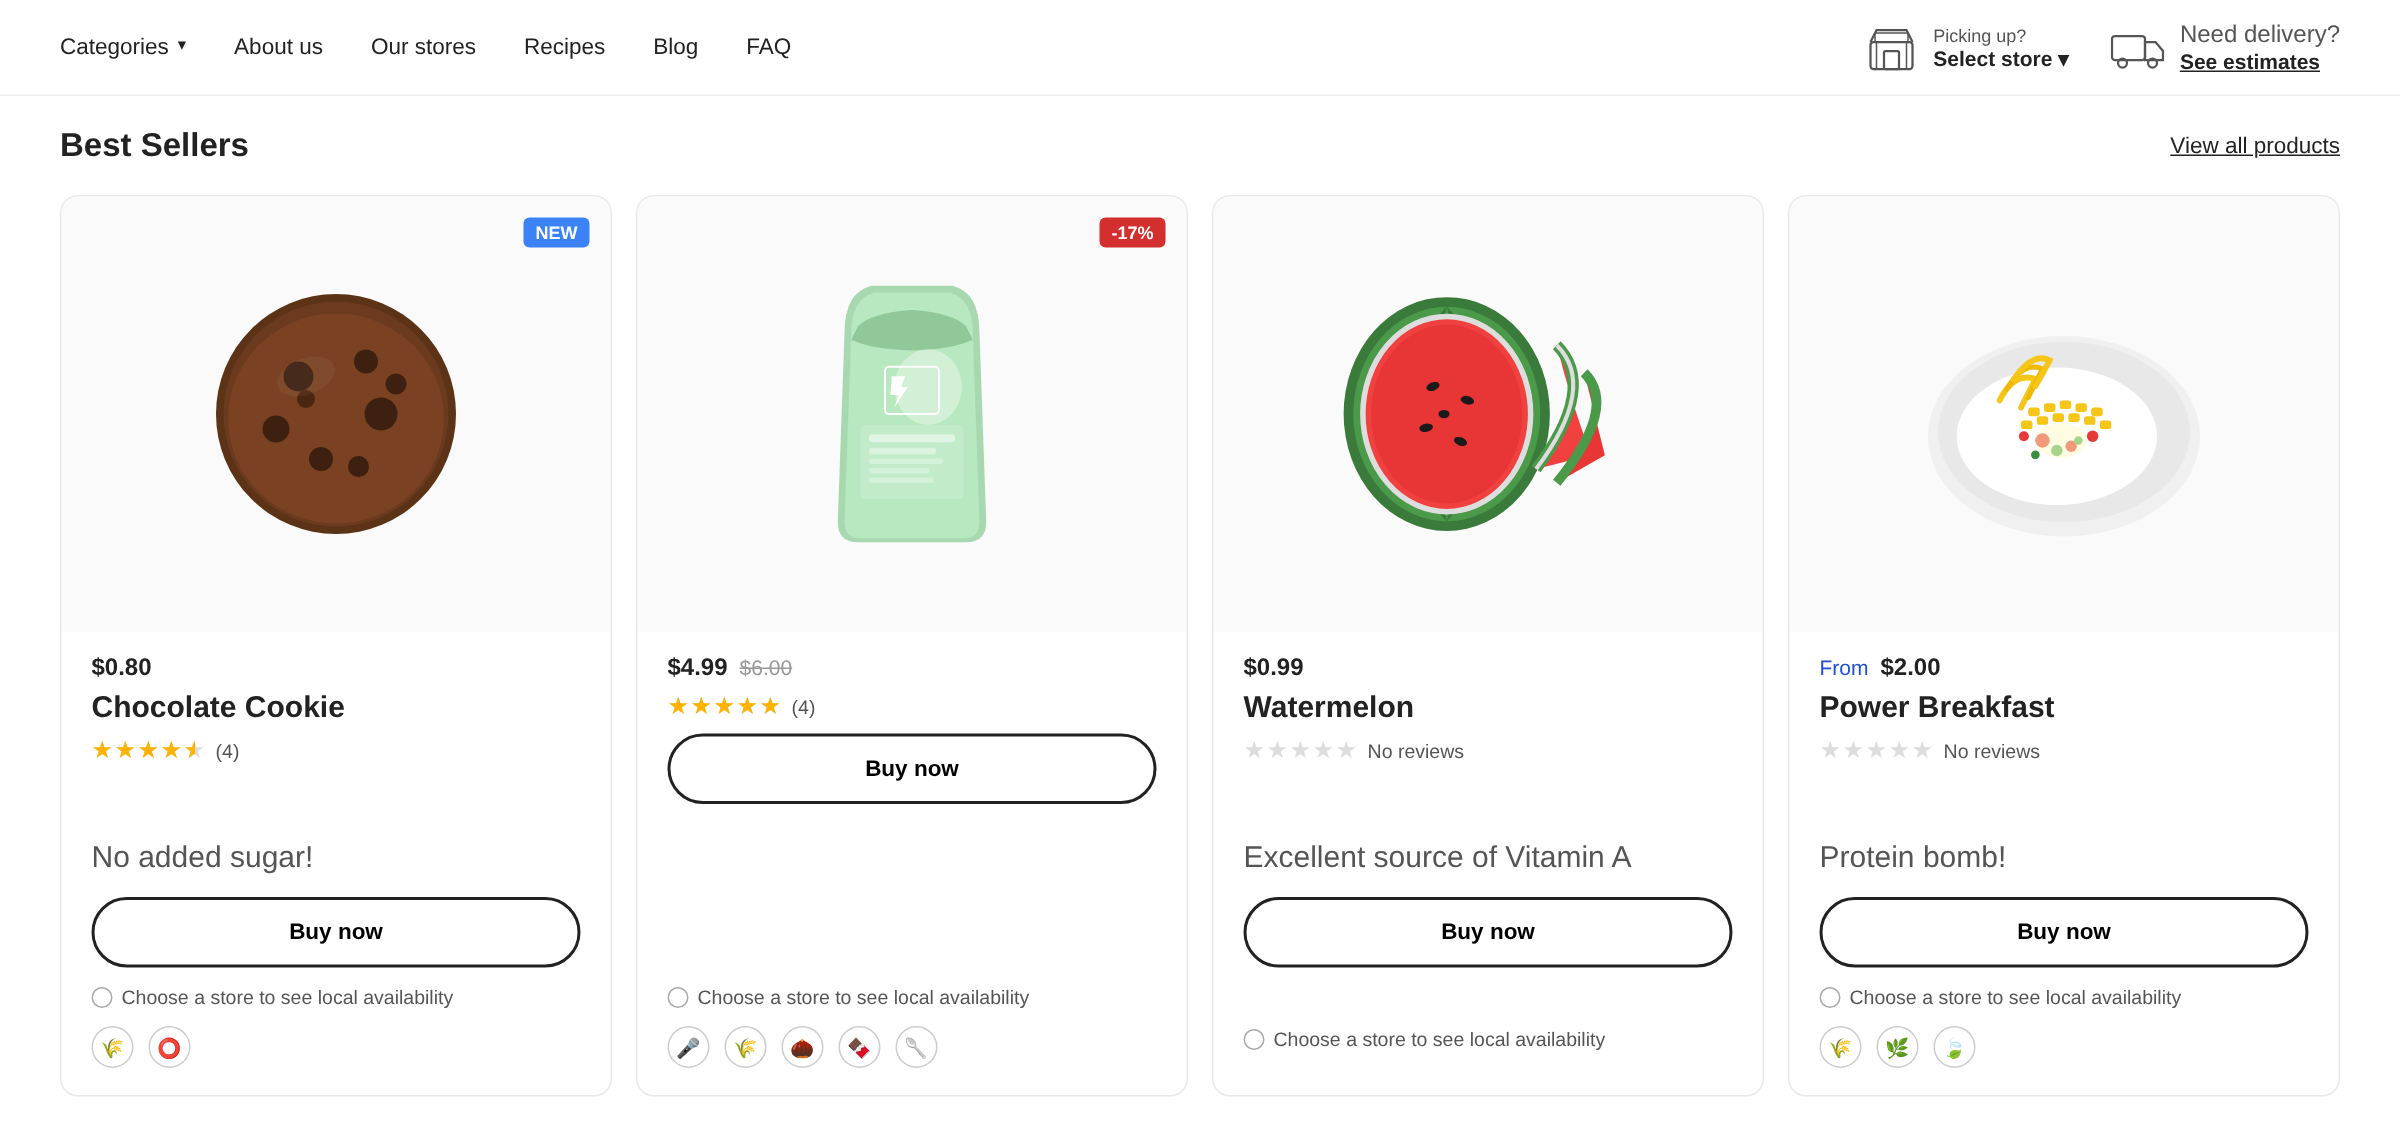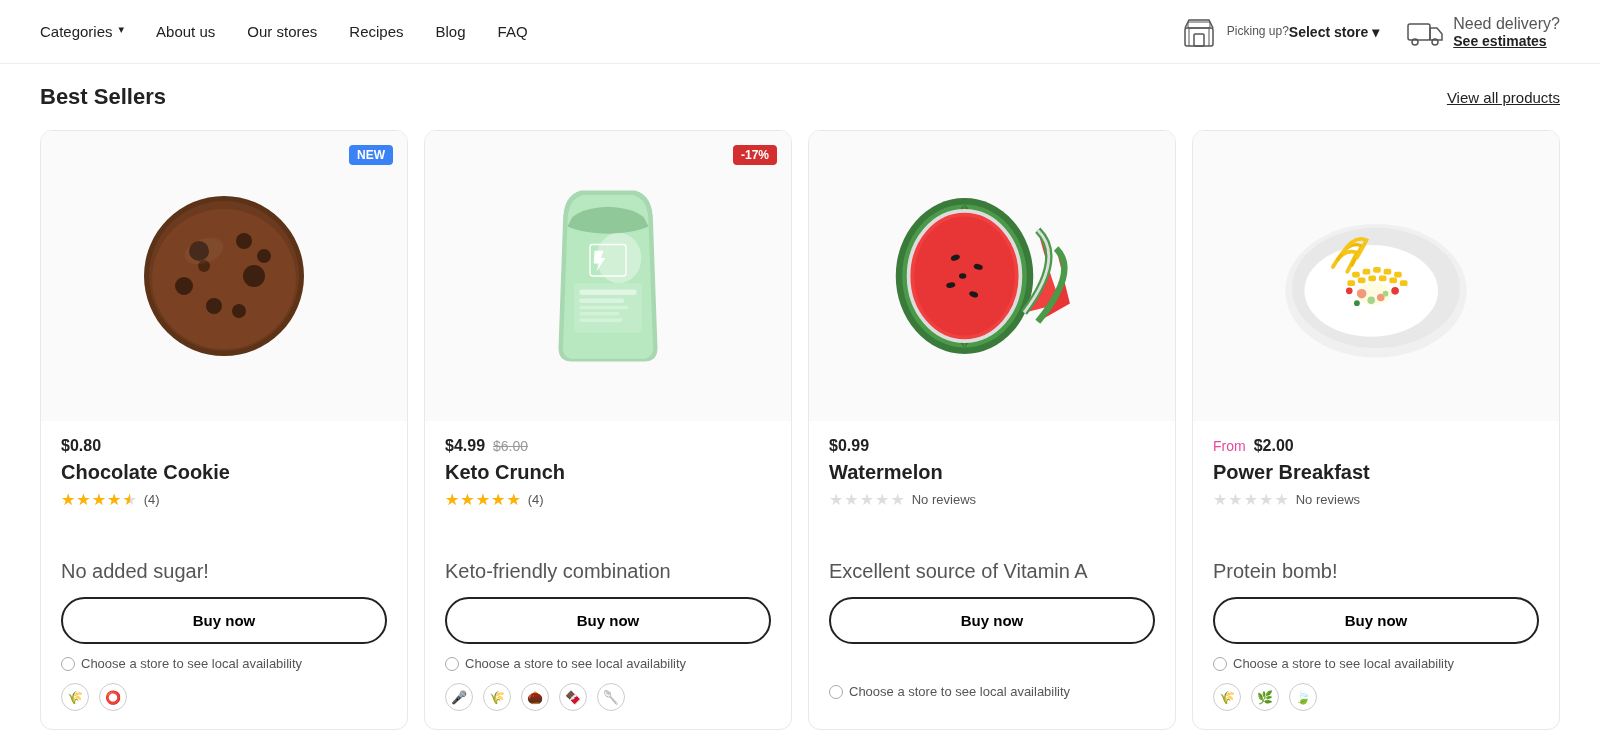--- a/index.html
+++ b/index.html
@@ -15,21 +15,21 @@
     .nav-item { font-size: 15px; color: #222; cursor: pointer; text-decoration: none; white-space: nowrap; }
     .categories-btn {
       display: flex; align-items: flex-start; gap: 6px;
       font-size: 15px; font-weight: 500; cursor: pointer;
       background: none; border: none; color: #222;
     }
     .chevron { font-size: 11px; }
     .nav-right { display: flex; align-items: center; gap: 28px; }
     .store-section { display: flex; align-items: center; gap: 10px; cursor: pointer; }
     .store-icon { width: 36px; height: 36px; display: flex; align-items: center; justify-content: center; }
-    .store-info { display: flex; flex-direction: row; }
+    .store-info { display: flex; flex-direction: column; }
     .store-label { font-size: 12px; color: #555; }
     .store-action { display: flex; align-items: center; gap: 4px; font-size: 14px; font-weight: 600; color: #222; }
     .delivery-section { display: flex; align-items: center; gap: 10px; cursor: pointer; }
     .delivery-icon { width: 36px; height: 36px; display: flex; align-items: center; justify-content: center; }
     .delivery-info { display: flex; flex-direction: column; }
     .delivery-label { font-size: 16px; color: #555; }
     .delivery-action { font-size: 14px; font-weight: 600; color: #222; text-decoration: underline; }
 
     
     .main { padding: 20px 40px 40px; }
@@ -51,21 +51,21 @@
       position: absolute; top: 14px; right: 14px;
       padding: 3px 8px; border-radius: 4px;
       font-size: 12px; font-weight: 700; color: #fff;
     }
     .badge-new { background: #3b82f6; }
     .badge-sale { background: #d32f2f; }
 
     .product-body { padding: 16px 20px 0; flex: 1; display: flex; flex-direction: column; }
     .price-row { display: flex; align-items: baseline; gap: 8px; margin-bottom: 6px; }
     .price { font-size: 16px; font-weight: 600; }
-    .price-from { font-size: 14px; color: #ec4899; }
+    .price-from { font-size: 14px; color: #1d4ed8; }
     .price-old { font-size: 14px; color: #999; text-decoration: line-through; }
     .product-name { font-size: 20px; font-weight: 700; margin-bottom: 6px; }
     .stars-row { display: flex; align-items: center; gap: 6px; margin-bottom: 8px; }
     .review-count { font-size: 13px; color: #555; }
     .product-desc { font-size: 20px; color: #555; margin-bottom: 14px; margin-top: 43px; }
 
     .buy-btn {
       width: 100%; padding: 13px; border-radius: 50px; border: 2px solid #222;
       background: #fff; font-size: 15px; font-weight: 600; cursor: pointer;
       transition: background 0.15s;
@@ -215,29 +215,27 @@
     <rect x="68" y="167" width="48" height="4" rx="2" fill="rgba(255,255,255,0.3)"></rect>
 
     <ellipse cx="112" cy="100" rx="25" ry="28" fill="rgba(255,255,255,0.35)"></ellipse>
   </svg>
     </div>
     <div class="product-body">
       <div class="price-row">
             <span class="price">$4.99</span>
        <span class="price-old">$6.00</span>
           </div>
-      <div class="product-name">Keto Crunch</div>
       <div class="stars-row">
         <span class="star-container">
     <span class="star-empty">★★★★★</span>
     <span class="star-full" style="width:100%">★★★★★</span>
   </span>
         <span class="review-count">(4)</span>
       </div>
-      <div class="product-desc">Keto-friendly combination</div>
       <button class="buy-btn">Buy now</button>
     </div>
     <div class="store-avail">
       <span class="avail-dot"></span>
       <span>Choose a store to see local availability</span>
     </div>
     <div class="product-icons">
     <span class="prod-icon">🎤</span>
           <span class="prod-icon">🌾</span>
           <span class="prod-icon">🌰</span>

